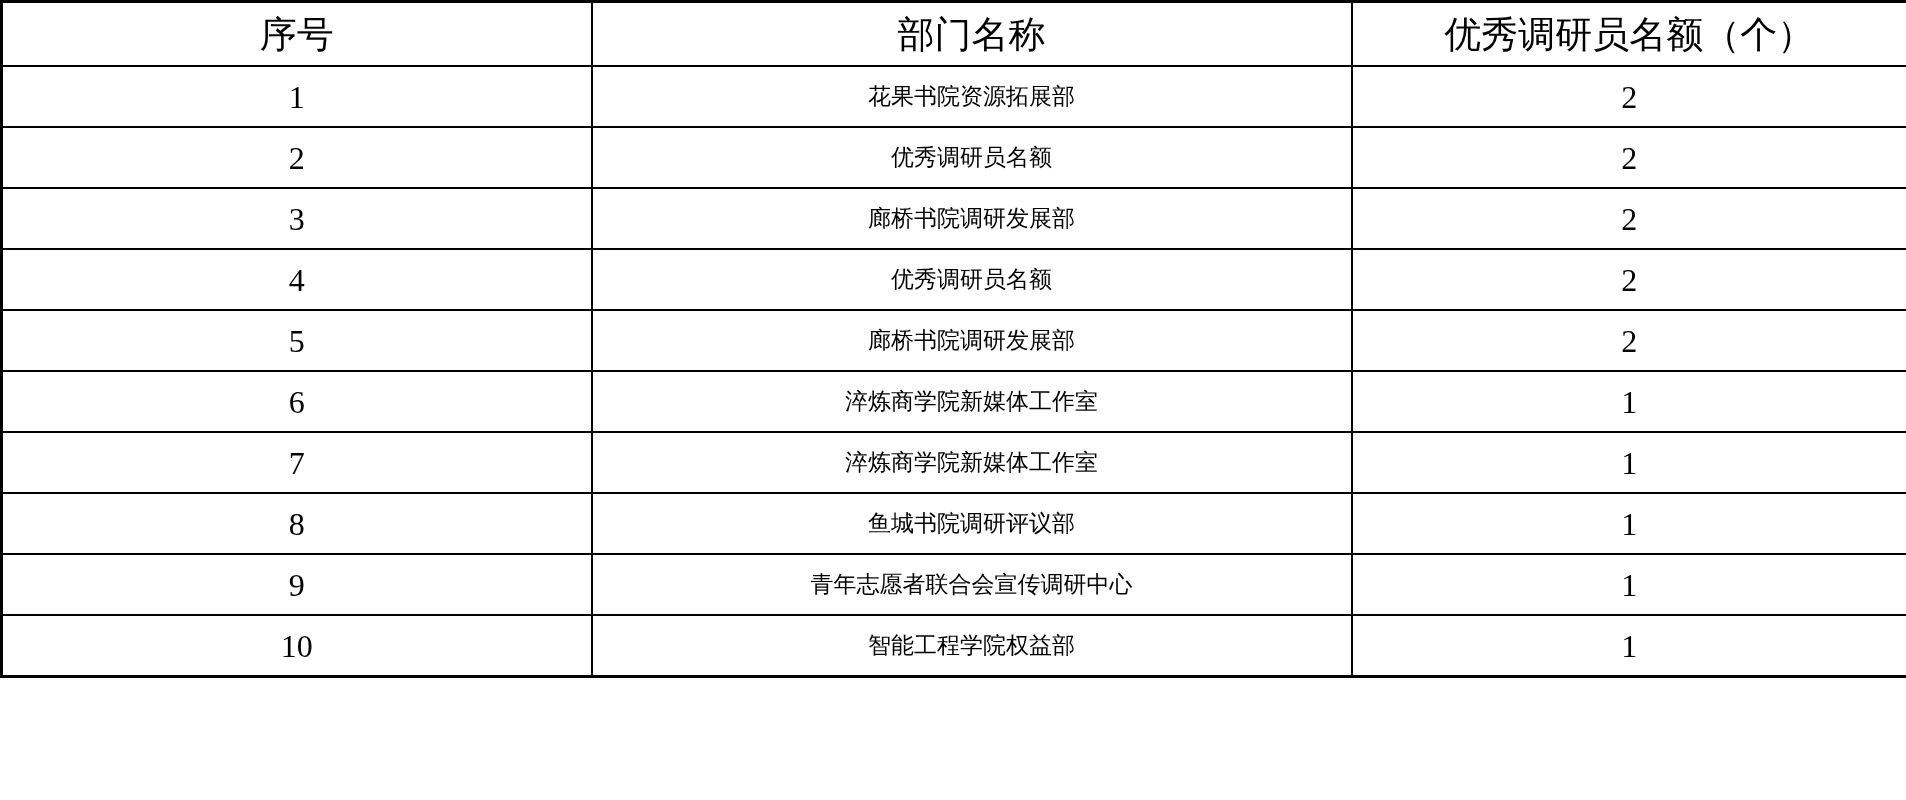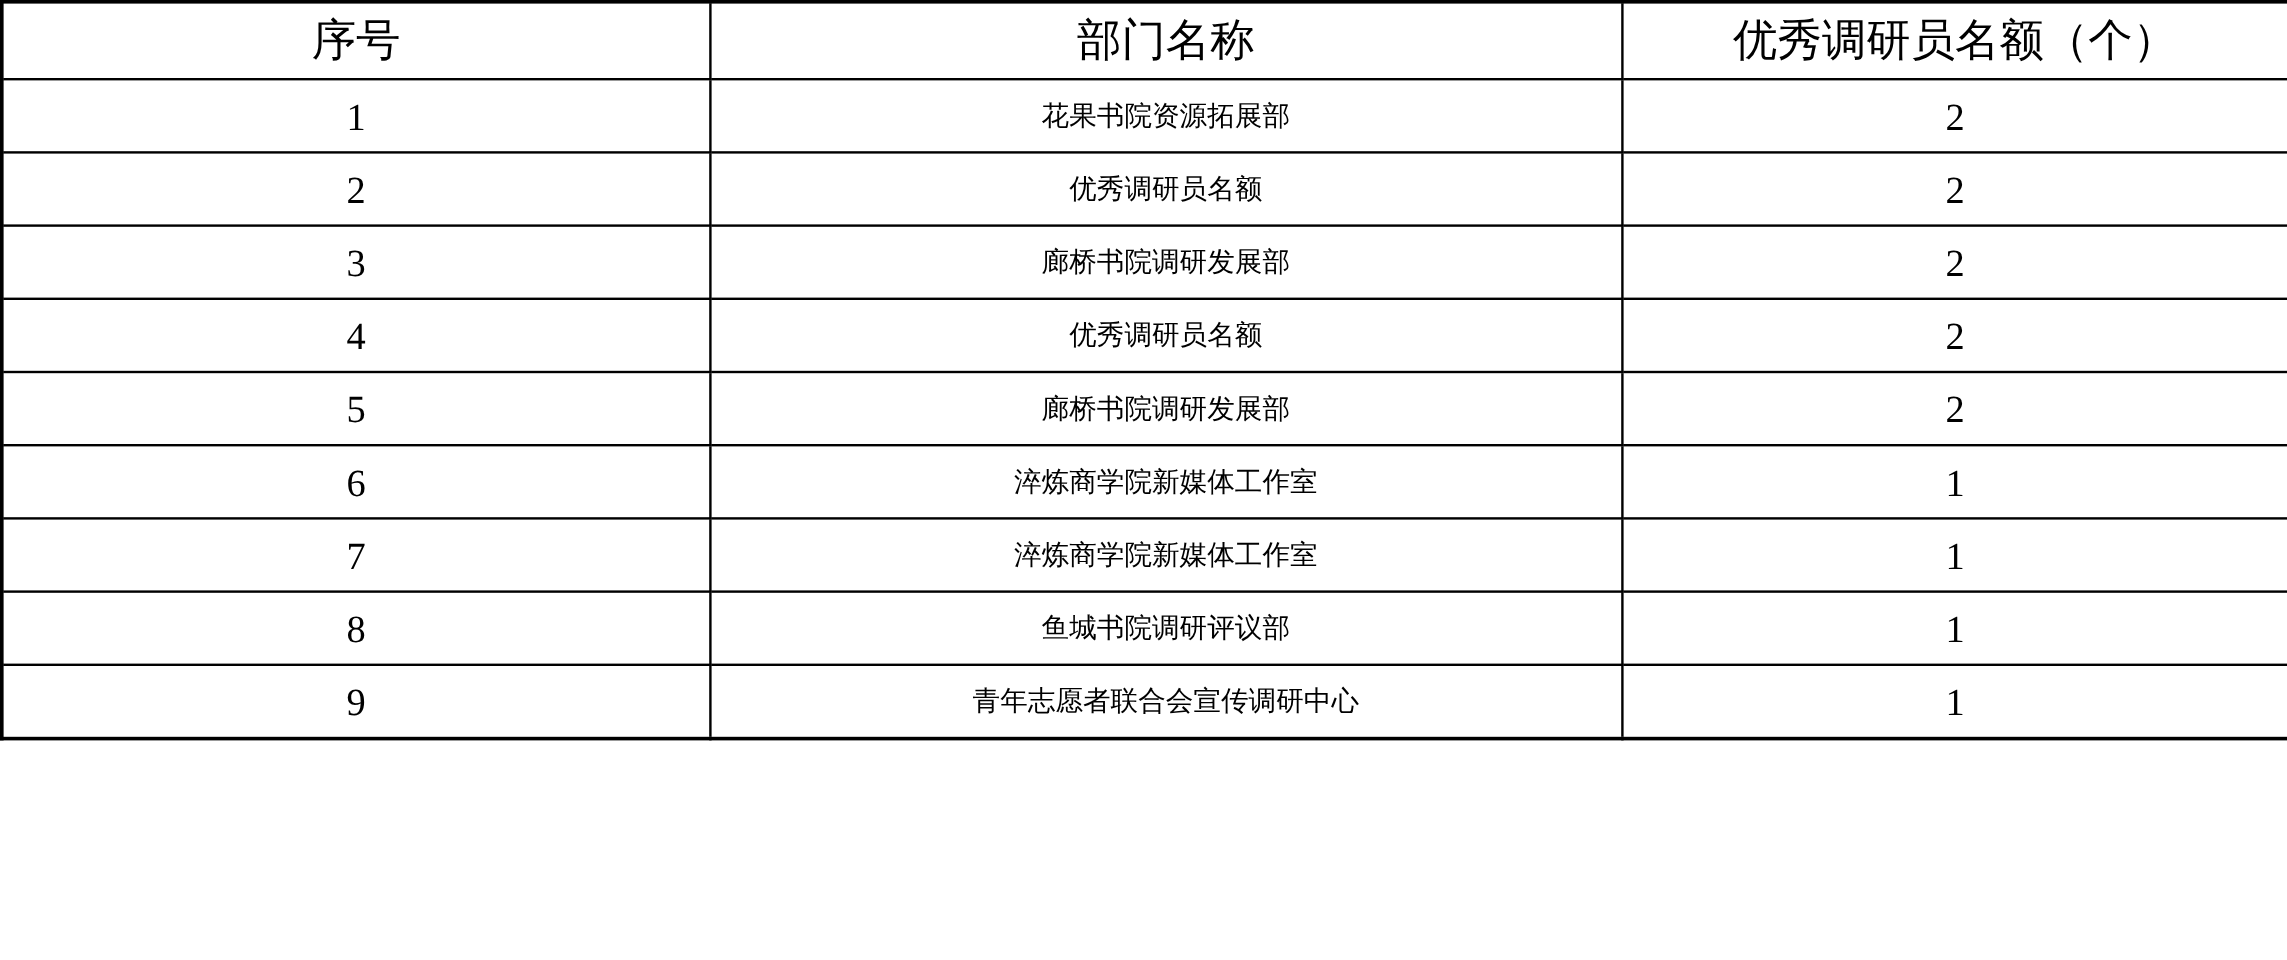--- a/index.html
+++ b/index.html
@@ -116,15 +116,20 @@
       <tr>
         <td class="body-cell num">8</td>
         <td class="body-cell">鱼城书院调研评议部</td>
         <td class="body-cell num">1</td>
       </tr>
       <tr>
         <td class="body-cell num">9</td>
         <td class="body-cell">青年志愿者联合会宣传调研中心</td>
         <td class="body-cell num">1</td>
       </tr>
+      <tr>
+        <td class="body-cell num">10</td>
+        <td class="body-cell">智能工程学院权益部</td>
+        <td class="body-cell num">1</td>
+      </tr>
     </tbody>
   </table>
 </div>
 
 </body></html>

